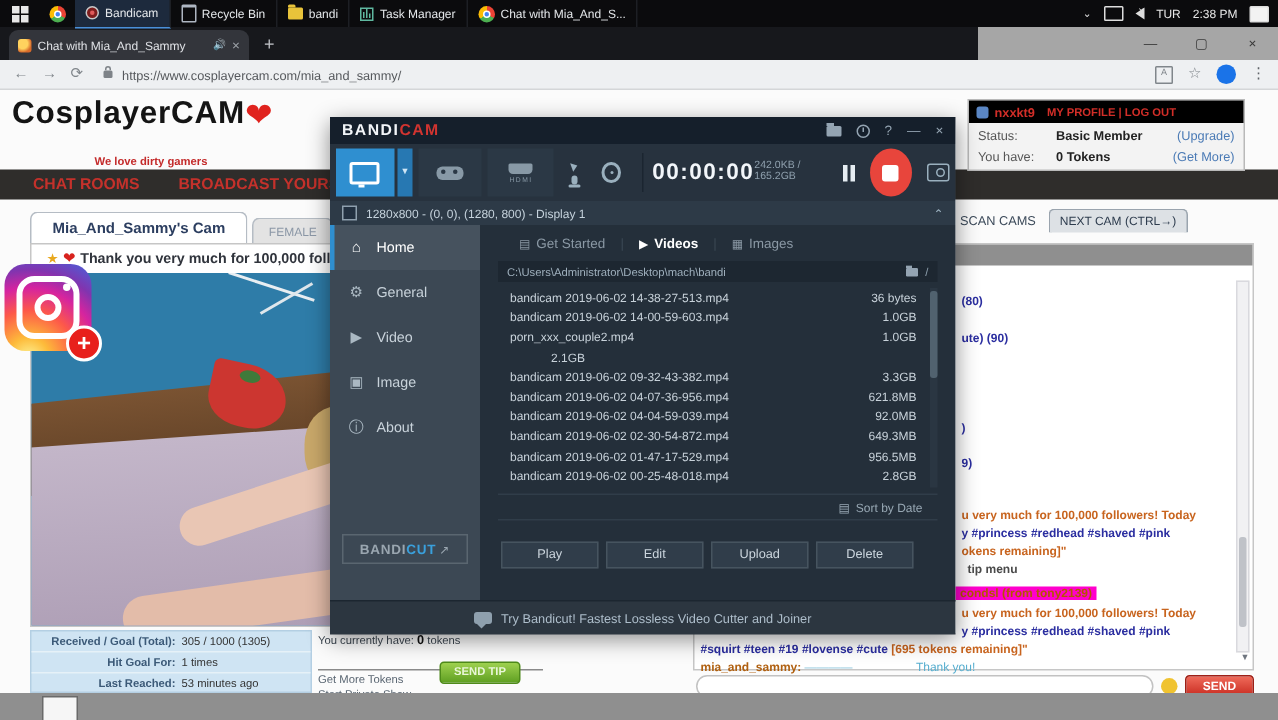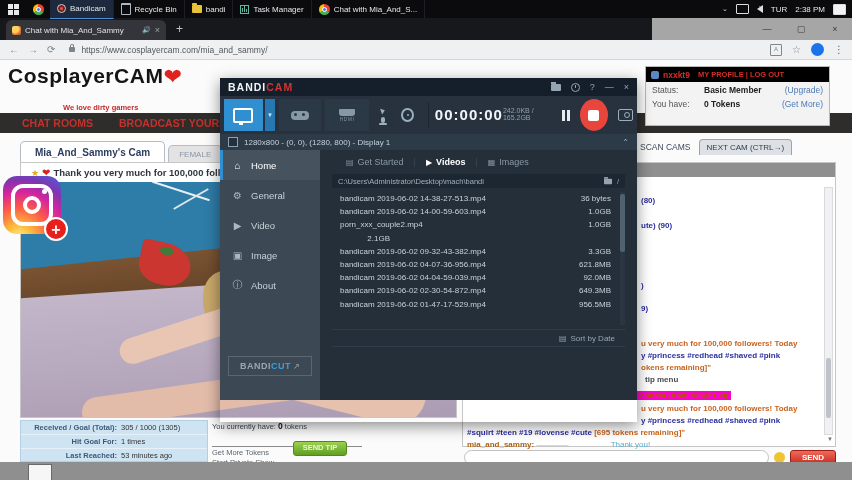--- a/index.html
+++ b/index.html
@@ -294,21 +294,21 @@
     <div class="acct-head">
       <span class="acct-user-ic"></span>
       <span class="acct-name">nxxkt9</span>
       <span class="acct-links">MY PROFILE | LOG OUT</span>
     </div>
     <div class="acct-row">
       <span class="lab">Status:</span>
       <span class="val">Basic Member</span>
       <span class="lnk">(Upgrade)</span>
     </div>
-    <div class="acct-row" style="padding-bottom:16px;align-items:flex-end;">
+    <div class="acct-row" style="padding-bottom:4px;align-items:flex-end;">
       <span class="lab">You have:</span>
       <span class="val">0 Tokens</span>
       <span class="lnk">(Get More)</span>
     </div>
   </div>
 
   <div class="abs navbar">
     <span class="nav-item">CHAT ROOMS</span>
     <span class="nav-item">BROADCAST YOURSELF</span>
     <span class="nav-item">TA</span>
@@ -546,28 +546,42 @@
               <span class="bc-fsize">92.0MB</span>
             </div>
           <div class="bc-frow">
               <span class="bc-fname">bandicam 2019-06-02 02-30-54-872.mp4</span>
               <span class="bc-fsize">649.3MB</span>
             </div>
           <div class="bc-frow">
               <span class="bc-fname">bandicam 2019-06-02 01-47-17-529.mp4</span>
               <span class="bc-fsize">956.5MB</span>
             </div>
+          <div class="bc-frow">
+              <span class="bc-fname">bandicam 2019-06-02 00-25-48-018.mp4</span>
+              <span class="bc-fsize">2.8GB</span>
+            </div>
           <div class="bc-fscroll">
               <div class="bc-fthumb"></div>
             </div>
         </div>
 
         <div class="bc-sortrow">
           <span>▤</span>
           <span>Sort by Date</span>
         </div>
 
+        <div class="bc-btnrow">
+          <span class="bc-btn">Play</span>
+          <span class="bc-btn">Edit</span>
+          <span class="bc-btn">Upload</span>
+          <span class="bc-btn">Delete</span>
+        </div>
       </div>
     </div>
 
+    <div class="bc-footer">
+      <span class="ic-bubble"></span>
+      <span>Try Bandicut! Fastest Lossless Video Cutter and Joiner</span>
+    </div>
   </div>
 
 </div>
 
 </body></html>

